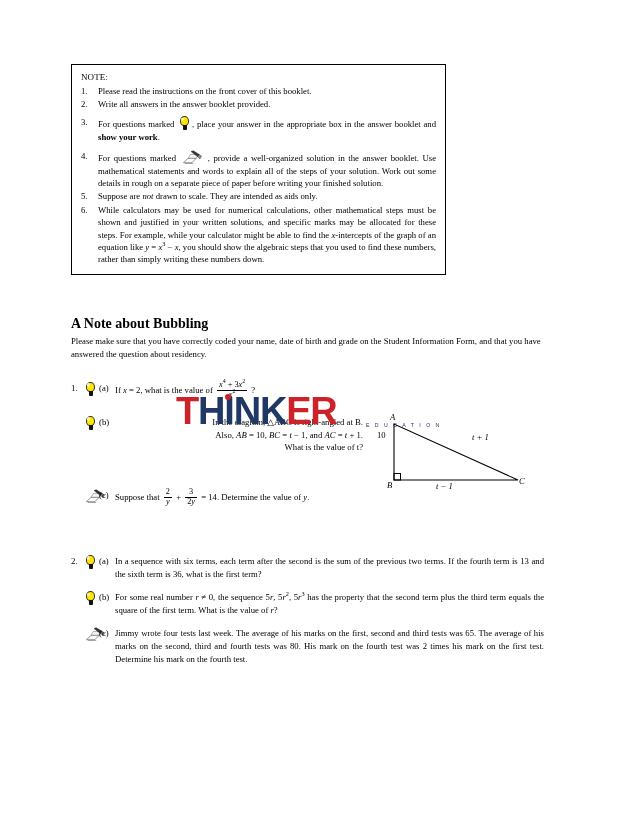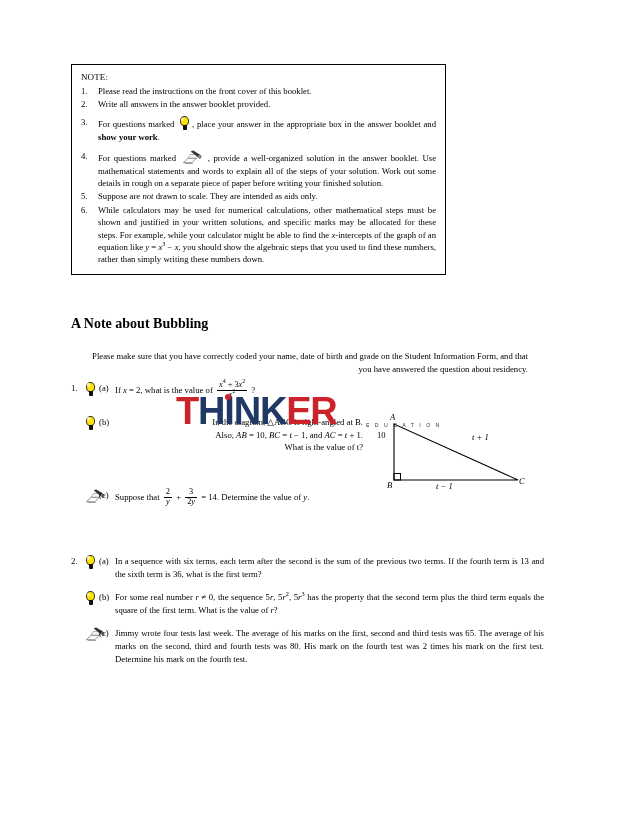--- a/index.html
+++ b/index.html
@@ -46,21 +46,21 @@
   .bulb .shine{ position:absolute; left:2.4px; top:1.4px; width:2.6px; height:3.4px;
                 background:#fff9a8; border-radius:50%; opacity:.9;}
 
   
   .pencil { display:inline-block; width:24px; height:15px; vertical-align:-4px; margin:0 2px;}
 
   
   .bubbling { position:absolute; left:71px; top:314px; width:473px;
               font-size:8.7px; line-height:1.45; }
   .bubbling h3 { font-size:14px; font-weight:bold; margin:0 0 1px 0; }
-  .bubbling p  { margin:16px; text-align:right; }
+  .bubbling p  { margin:0; text-align:left; }
 
   .qblock { position:absolute; width:473px; font-size:8.7px; line-height:1.45; }
   .q1 { left:71px; top:381px; }
   .q2 { left:71px; top:554px; }
 
   .qnum { position:absolute; left:0; top:1px; width:20px; font-size:8.9px;}
   .part { display:flex; align-items:flex-start; position:relative; }
   .part-icon { width:28px; flex:none; text-align:left; padding-left:12px; padding-top:1px;}
   .part-lbl { width:16px; flex:none; padding-top:1px;}
   .part-txt { flex:1; text-align:justify; padding-top:1px;}

